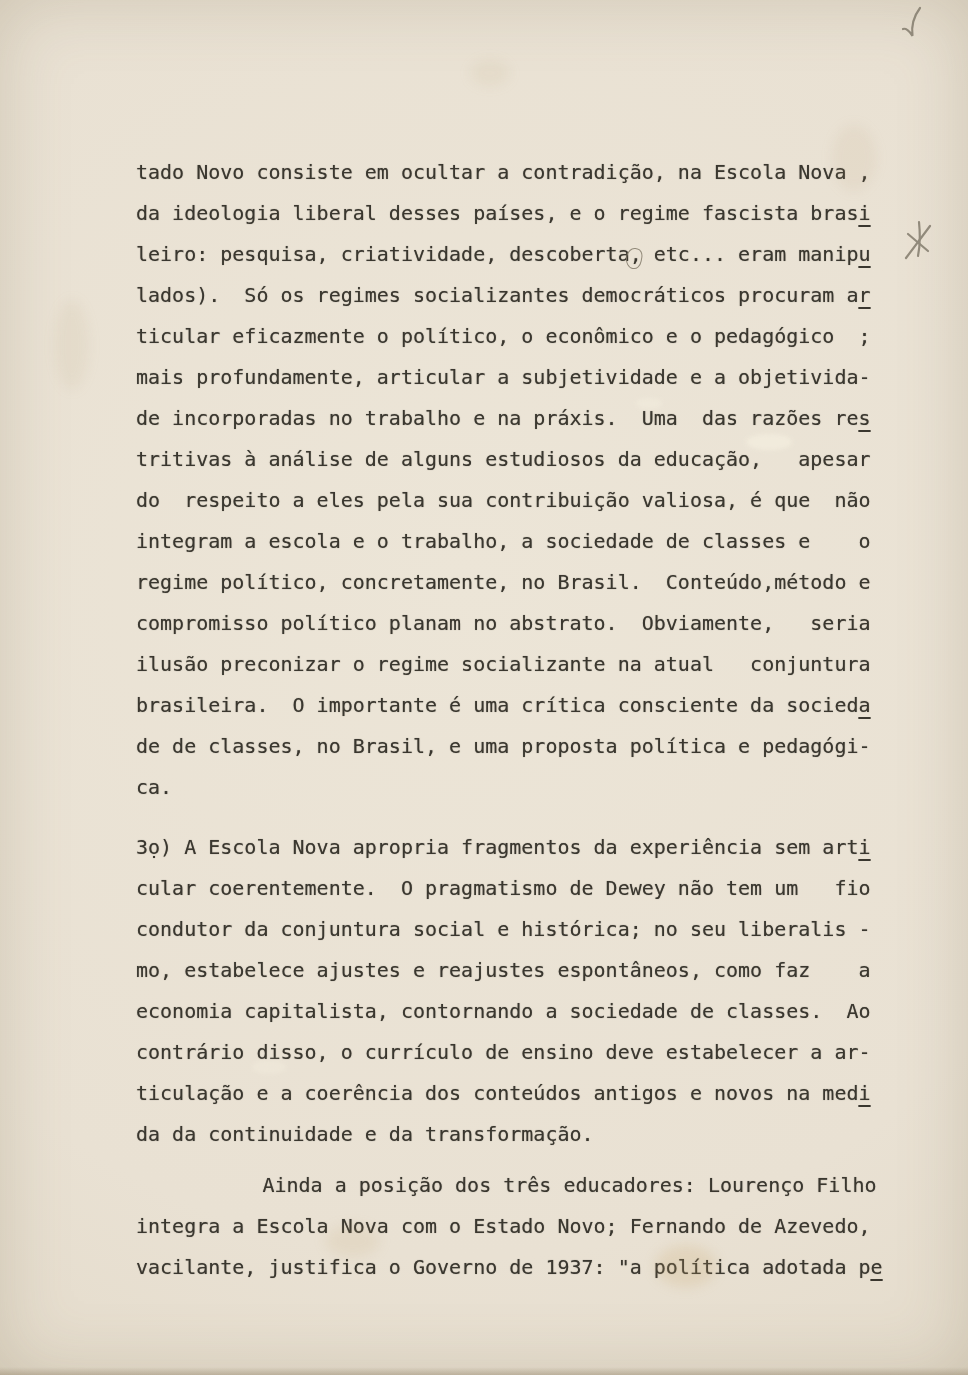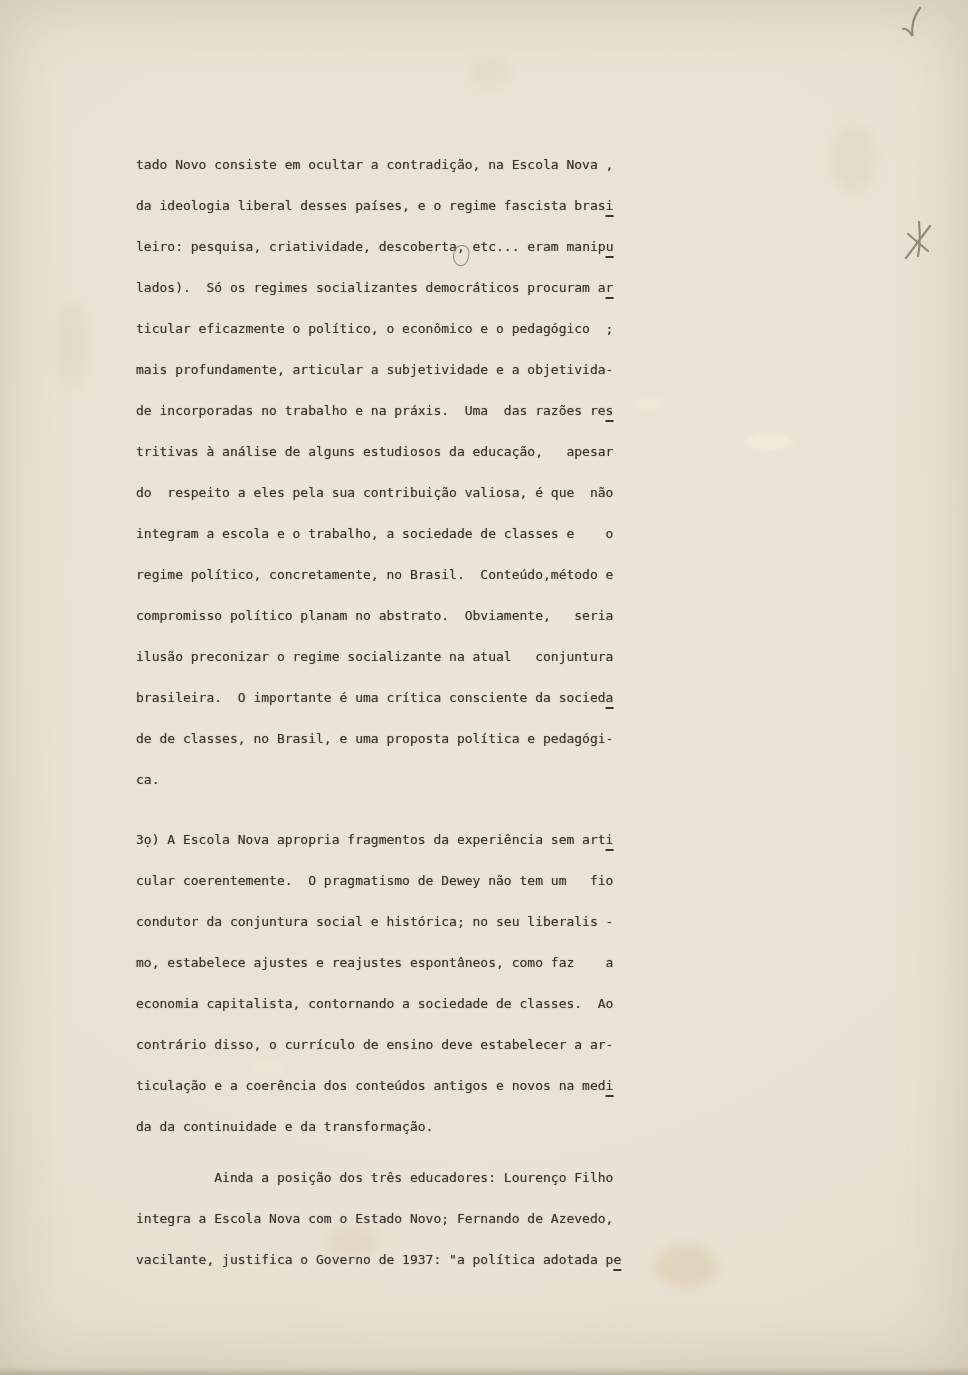--- a/index.html
+++ b/index.html
@@ -20,30 +20,30 @@
   }
   .edge-bottom {
     position: absolute;
     left: 0; bottom: 0;
     width: 100%; height: 8px;
     background: linear-gradient(rgba(110,92,62,0), rgba(110,92,62,0.28));
   }
   .text-block {
     position: absolute;
     left: 136px;
-    top: 144px;
-    font-size: 13px;
+    top: 152px;
+    font-size: 20px;
     line-height: 41px;
     color: var(--ink, #3a372f);
     white-space: pre;
     text-shadow: 0 0 1px rgba(52, 49, 42, 0.55);
   }
   .line { height: 41px; }
   .line.gap-sm { margin-top: 19px; }
-  .line.gap-md { margin-top: 10px; }
+  .line.gap-md { margin-top: 10px; text-align: center; }
   .u {
     text-decoration: underline;
     text-underline-offset: 5px;
     text-decoration-thickness: 2px;
   }
   
   .circled { position: relative; }
   .circled::after {
     content: "";
     position: absolute;

